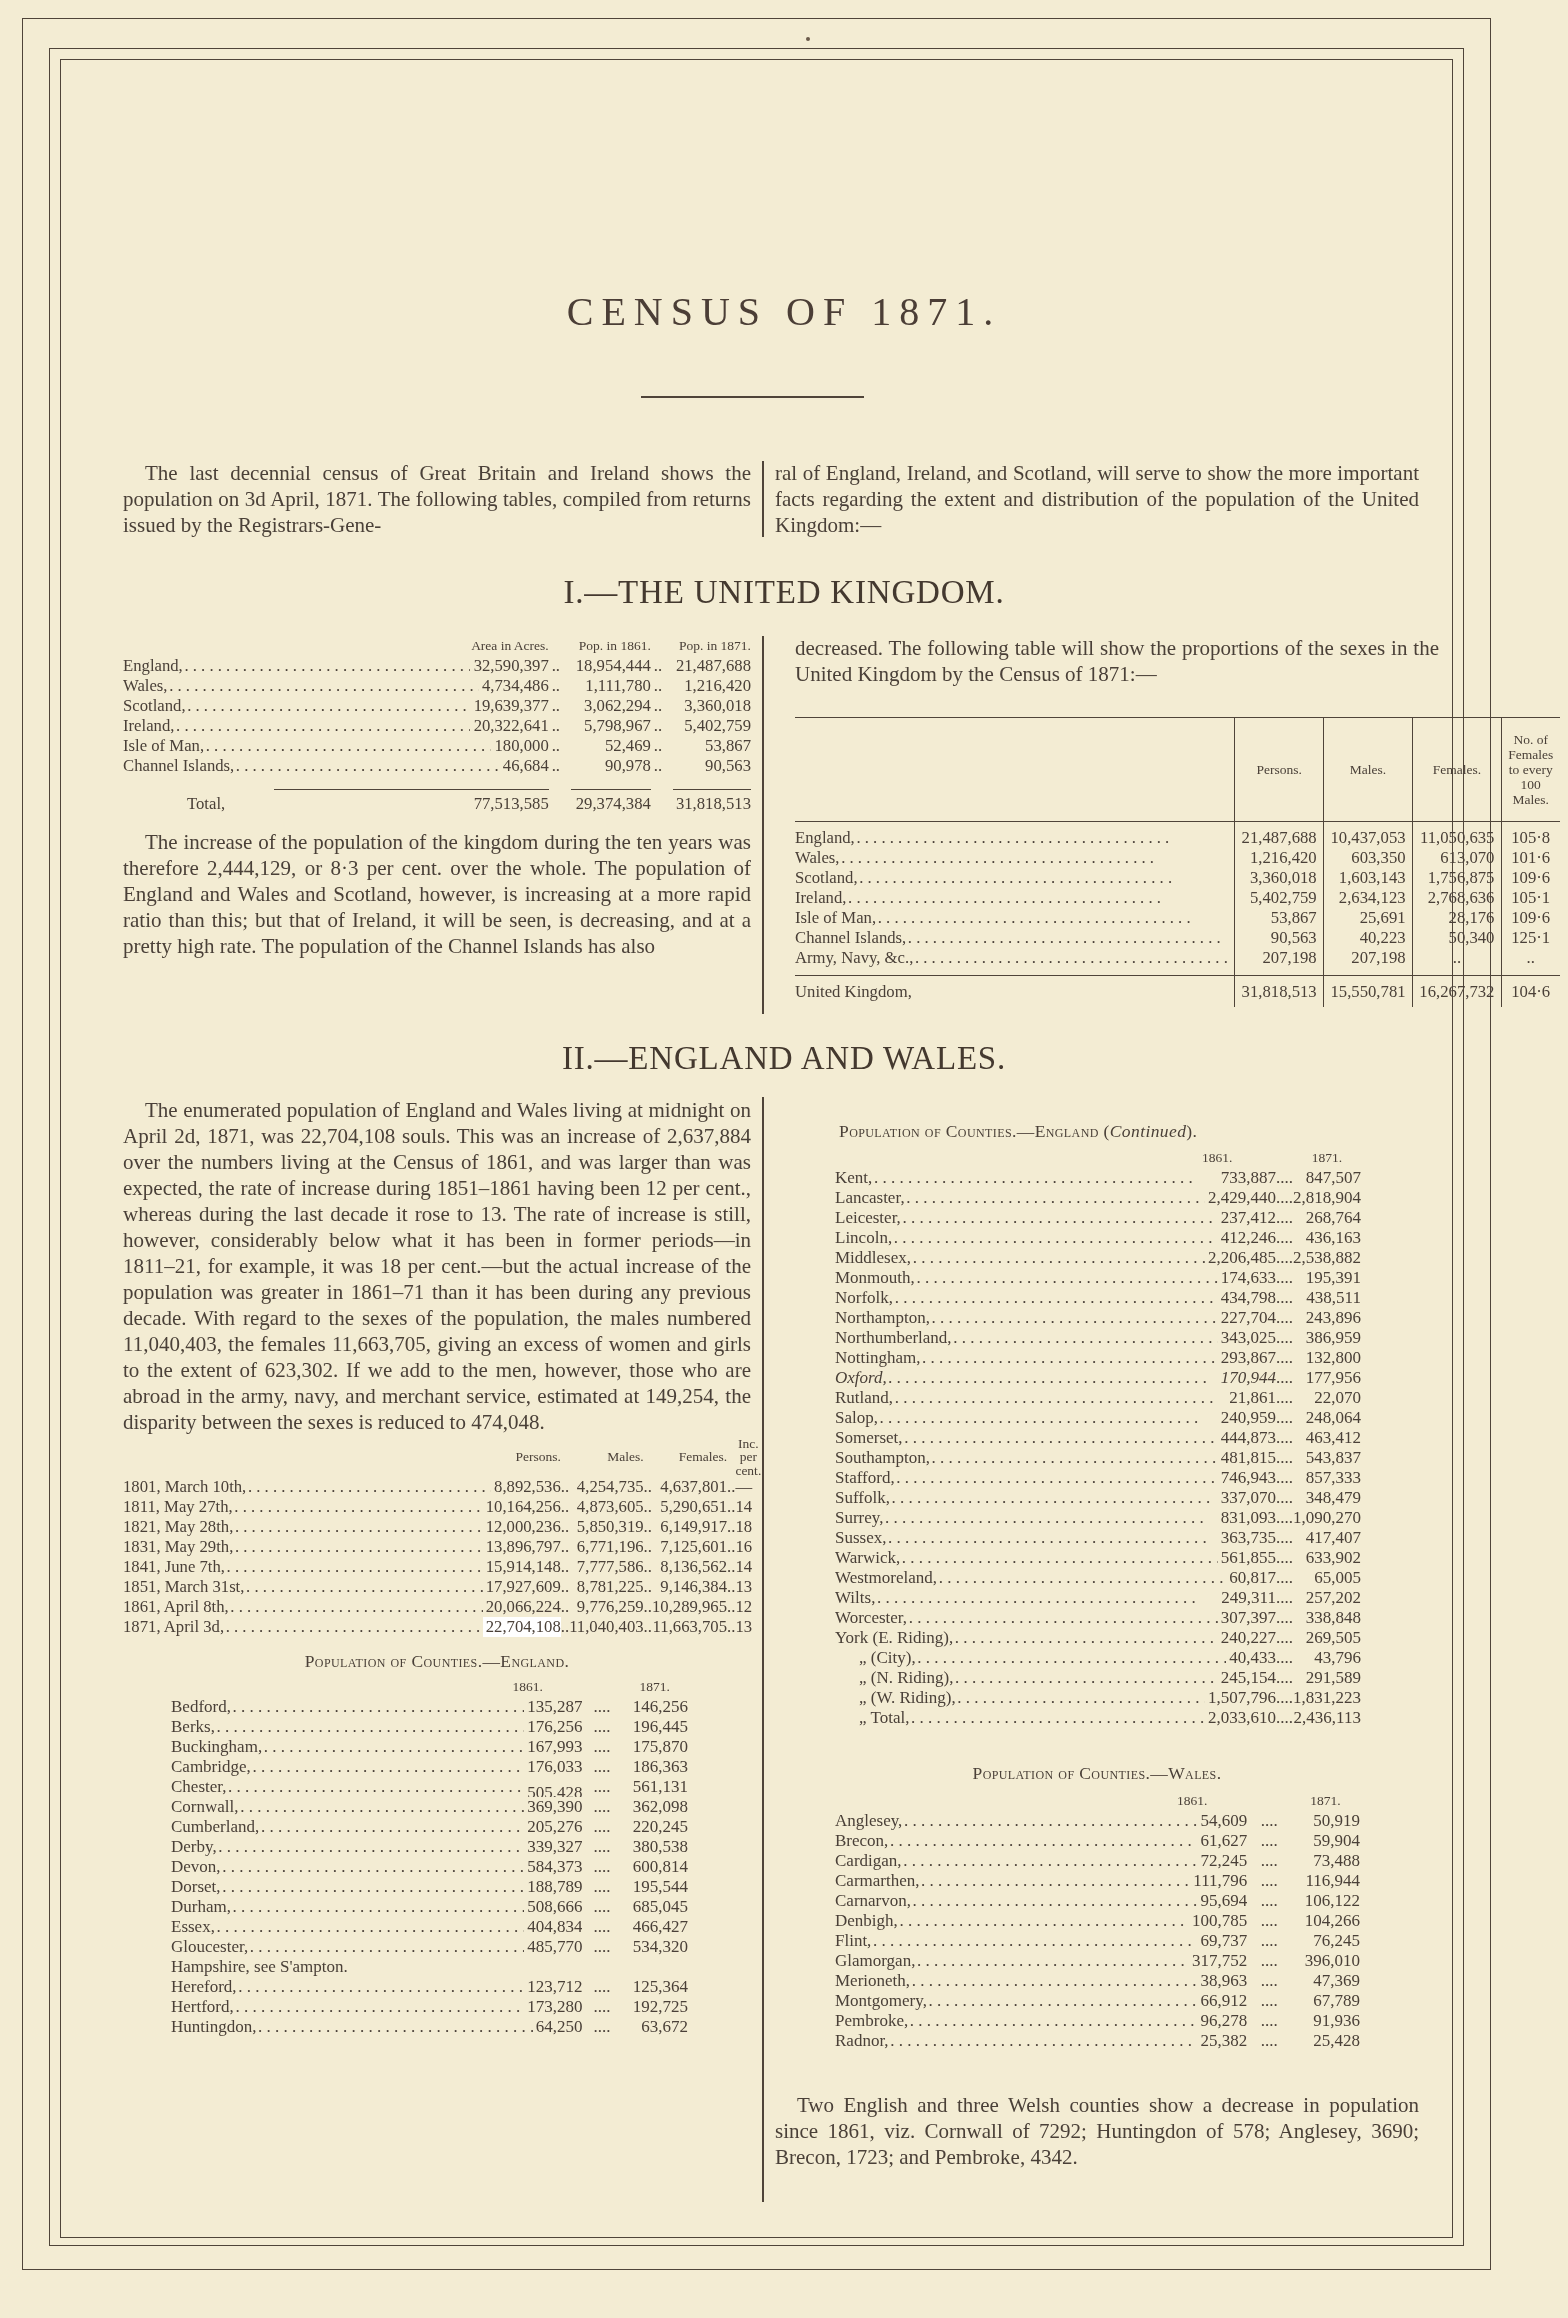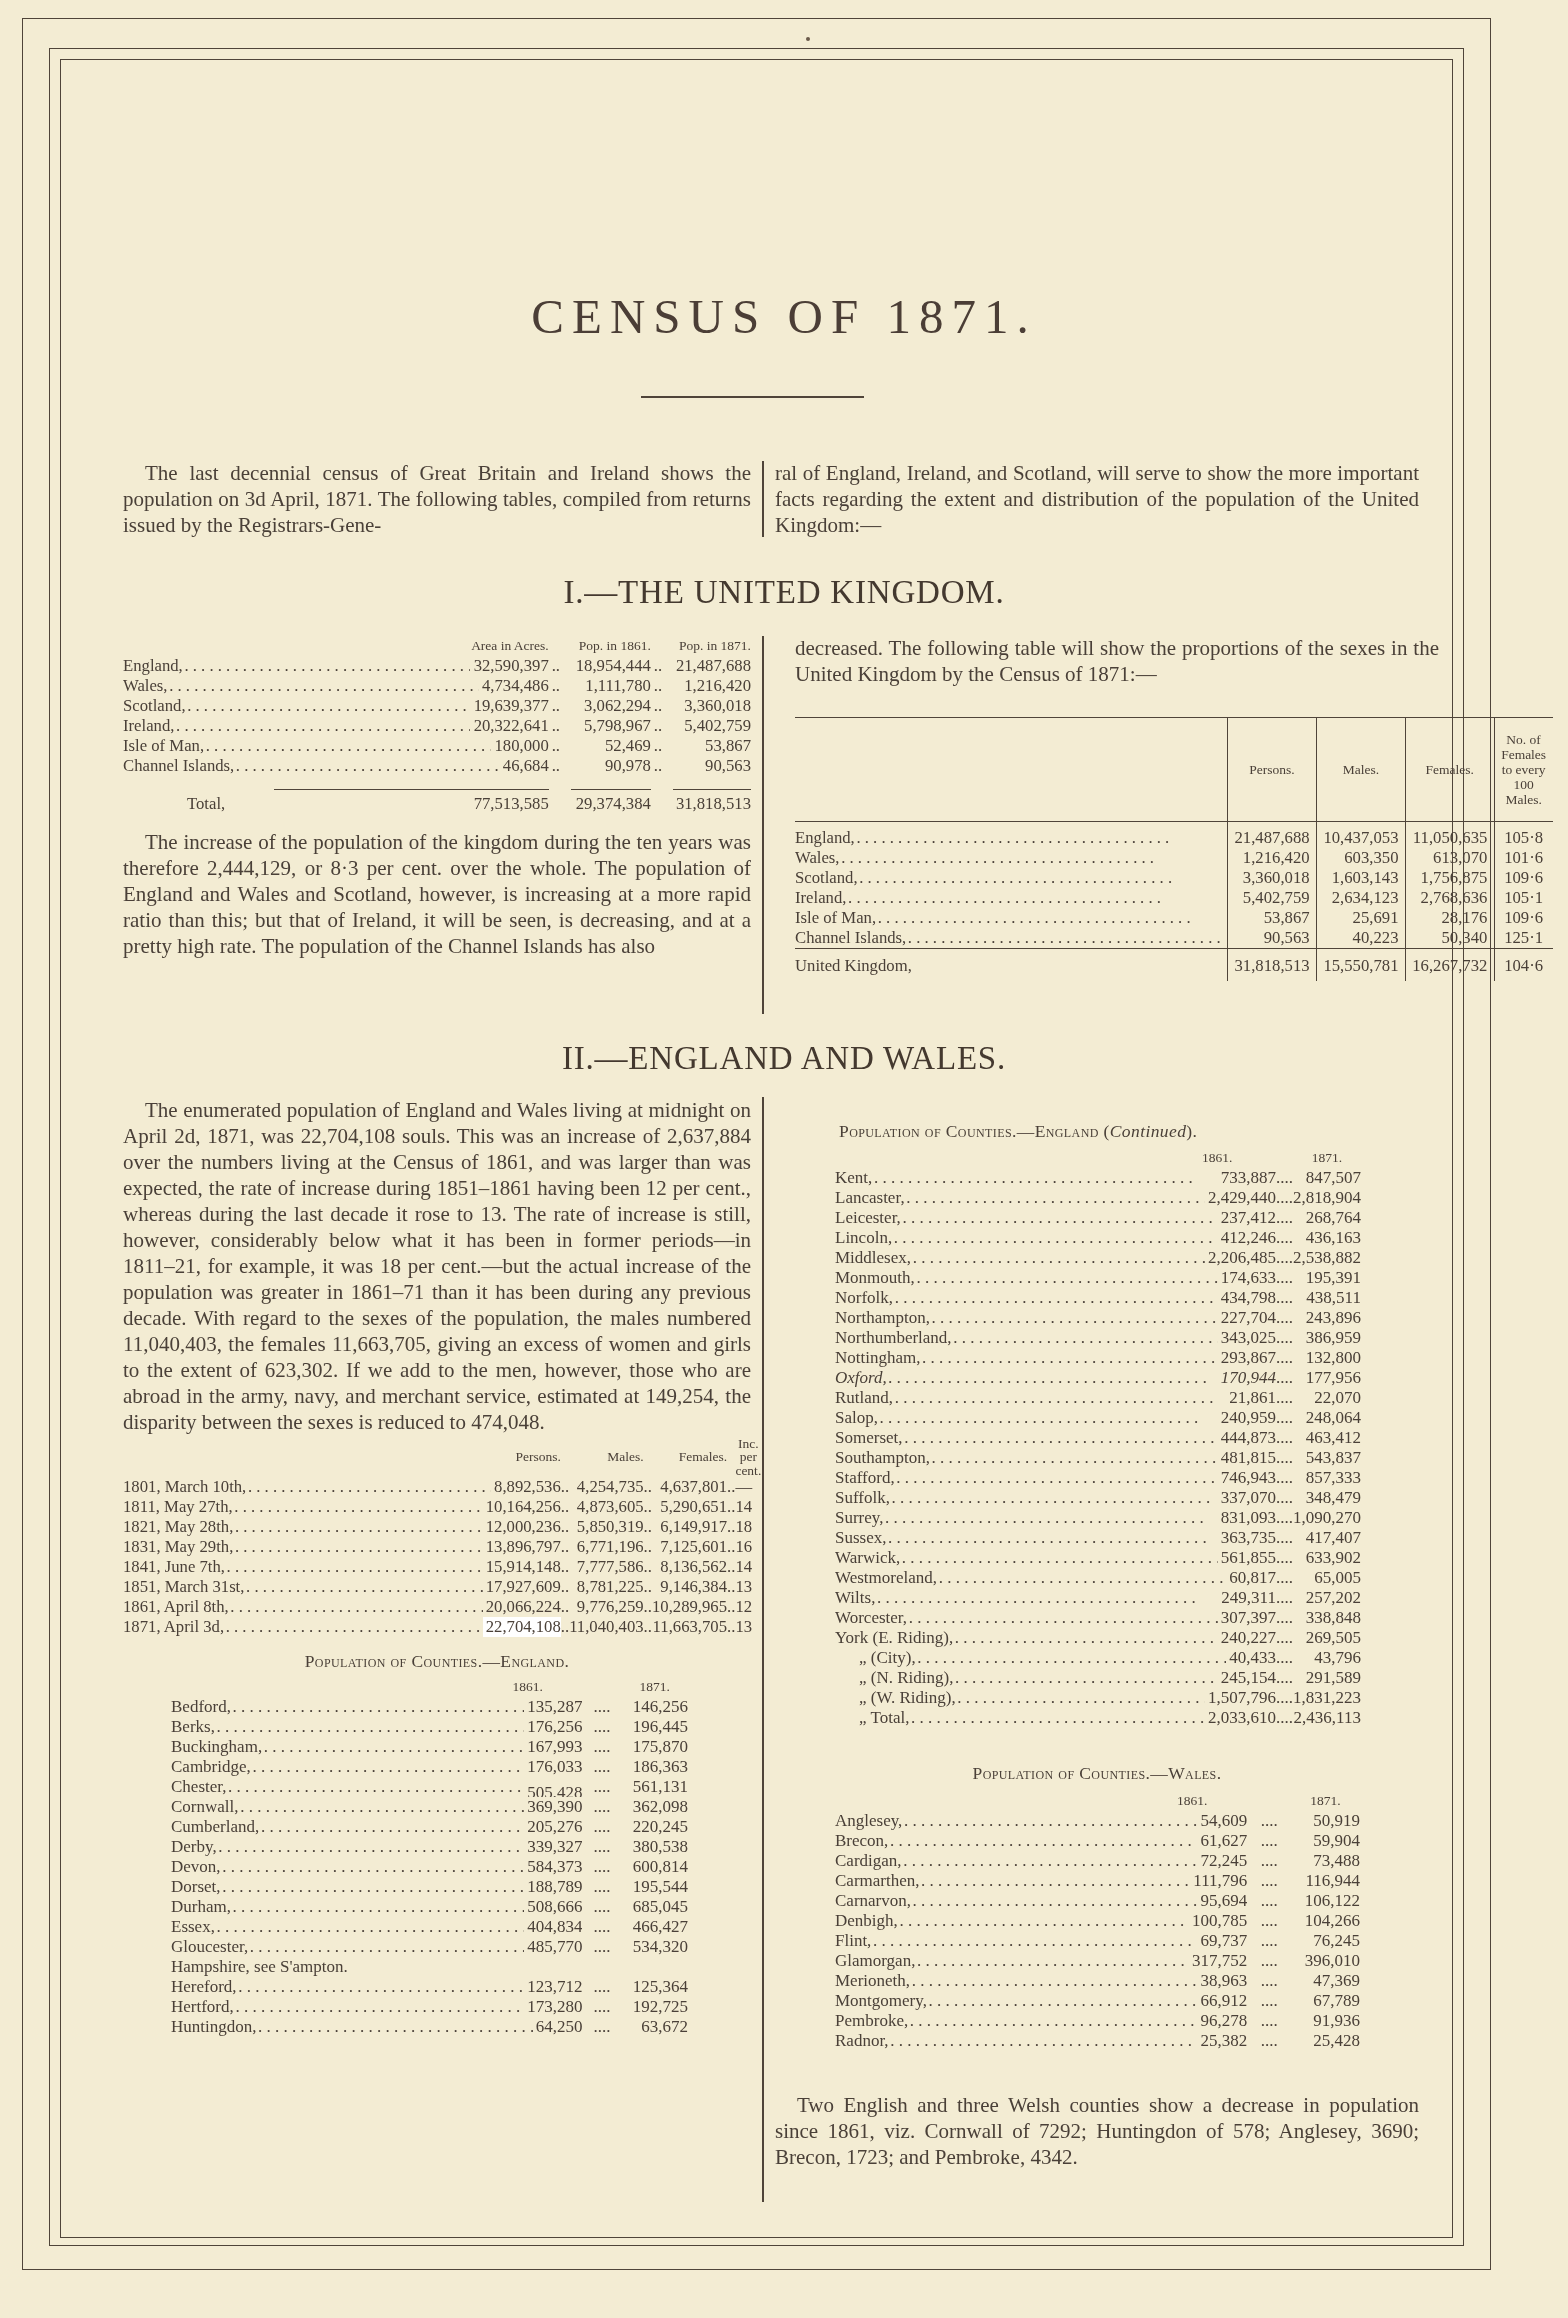--- a/index.html
+++ b/index.html
@@ -7,21 +7,21 @@
     width:1568px; height:2319px; position:relative; overflow:hidden;
     background:#f3ecd3;
     font-family:"DejaVu Serif", "Liberation Serif", serif;
     color:#4a4038;
   }
   .frame-outer { position:absolute; left:21.5px; top:18.3px; width:1467px; height:2250px; border:1.6px solid #4f4439; }
   .frame-mid   { position:absolute; left:49px; top:48px; width:1413px; height:2196px; border:1.6px solid #4f4439; }
   .frame-inner { position:absolute; left:60px; top:59px; width:1391px; height:2177px; border:1.6px solid #4f4439; }
   .dot { position:absolute; left:806px; top:37px; width:4px; height:4px; border-radius:50%; background:#6a5a4a; }
 
-  .title { position:absolute; left:0; width:1568px; top:288px; text-align:center; font-family:"Liberation Serif", serif; font-size:49px; letter-spacing:8px; color:#4b3e36; }
+  .title { position:absolute; left:0; width:1568px; top:288px; text-align:center; font-family:"Liberation Serif", serif; font-size:40px; letter-spacing:8px; color:#4b3e36; }
   .title-rule { position:absolute; left:641px; top:396px; width:223px; height:1.6px; background:#4f4439; }
 
   .col-left { position:absolute; left:123px; width:628px; }
   .col-right { position:absolute; left:775px; width:644px; }
   .vrule { position:absolute; width:1.6px; background:#4f4439; }
 
   p { margin:0; }
   .body-text { font-family:"Liberation Serif", serif; font-size:21px; line-height:26px; text-align:justify; color:#4a4038; }
   .indent { text-indent:22px; }
 
@@ -220,20 +220,27 @@
           <td class="bl num">28,176</td>
           <td class="bl" style="text-align: center;">109·6</td>
         </tr>
         <tr>
           <td class="lead" style="position: relative; padding-left: 0px;"><span class="l">Channel Islands,</span><span style="letter-spacing: 0px;">. . . . . . . . . . . . . . . . . . . . . . . . . . . . . . . . . . . . . .</span></td>
           <td class="bl num">90,563</td>
           <td class="bl num">40,223</td>
           <td class="bl num">50,340</td>
           <td class="bl" style="text-align: center;">125·1</td>
         </tr>
+        <tr class="lastdata">
+          <td class="lead" style="position: relative; padding-left: 0px;"><span class="l">Army, Navy, &amp;c.,</span><span style="letter-spacing: 0px;">. . . . . . . . . . . . . . . . . . . . . . . . . . . . . . . . . . . . . .</span></td>
+          <td class="bl num">207,198</td>
+          <td class="bl num">207,198</td>
+          <td class="bl num" style="text-align: center;">..</td>
+          <td class="bl" style="text-align: center;">..</td>
+        </tr>
       </tbody>
     <tbody>
         <tr class="totalrow">
       <td style="padding-left:0;">United Kingdom,</td>
       <td class="bl num">31,818,513</td>
       <td class="bl num">15,550,781</td>
       <td class="bl num">16,267,732</td>
       <td class="bl" style="text-align:center;">104·6</td>
     </tr>
   </tbody>

